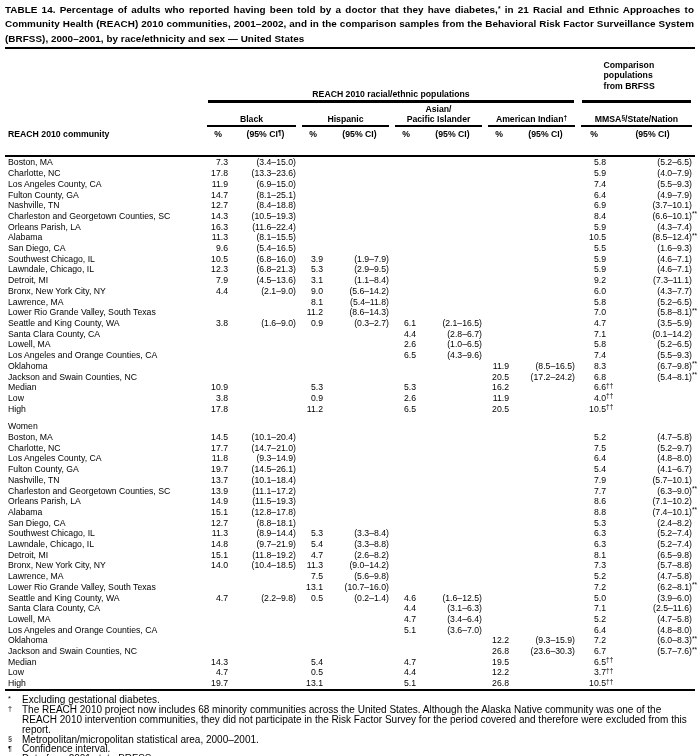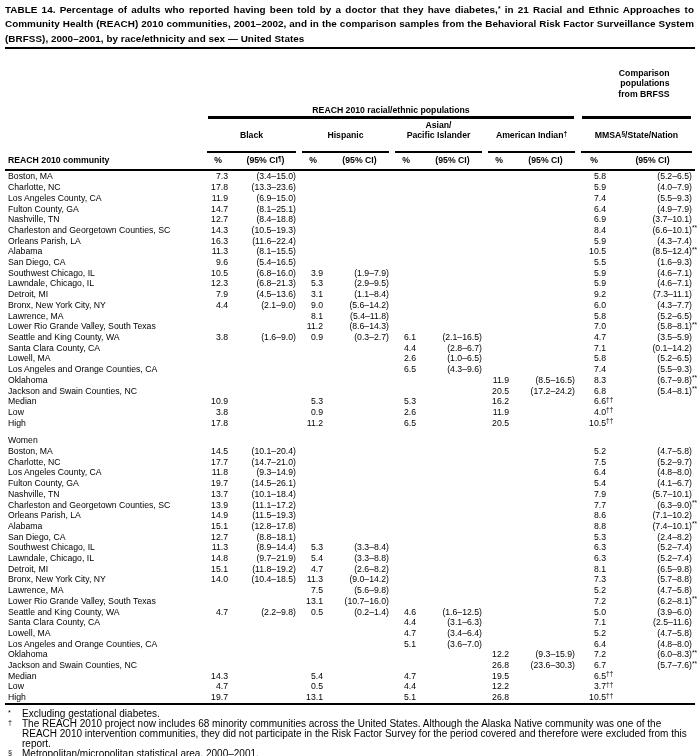--- a/index.html
+++ b/index.html
@@ -21,26 +21,26 @@
     width: 690px; margin-top: 1px;
     border-top: 2.6px solid #000;
     border-bottom: 2.6px solid #000;
   }
   thead th { font-weight: bold; font-size: 8.7px; line-height: 10.2px; vertical-align: bottom; padding: 0; }
   tr.r1 th { padding-top: 3px; }
   .span-inner {
     border-bottom: 3.2px solid #000; text-align: center;
     margin: 0 4px; padding-bottom: 1px;
   }
-  .comp-text { width: 66px; margin: 16px auto; text-align: right; }
+  .comp-text { width: 66px; margin: 8px auto; text-align: left; }
   .grp-inner {
     border-bottom: 2.4px solid #000; text-align: center;
-    margin: 1px 3px 0 3px; padding-bottom: 11px; white-space: pre-line;
+    margin: 1px 3px 0 3px; padding-bottom: 1px; white-space: pre-line;
   }
-  tr.r3 th { border-bottom: 2.6px solid #000; padding-bottom: 4px; padding-top: 2px; }
+  tr.r3 th { border-bottom: 2.6px solid #000; padding-bottom: 16px; padding-top: 2px; }
   tr.r3 th.comm-label { text-align: left; padding-left: 3px; }
   tr.r3 th.pct { text-align: center; }
   tr.r3 th.ci  { text-align: center; }
 
   tbody td {
     font-size: 8.7px; line-height: 10.7px; height: 10.7px;
     padding: 0; white-space: nowrap; vertical-align: bottom;
   }
   td.comm { text-align: left; padding-left: 3px; overflow: visible; }
   td.pct  { text-align: right; padding-right: 4px; }

